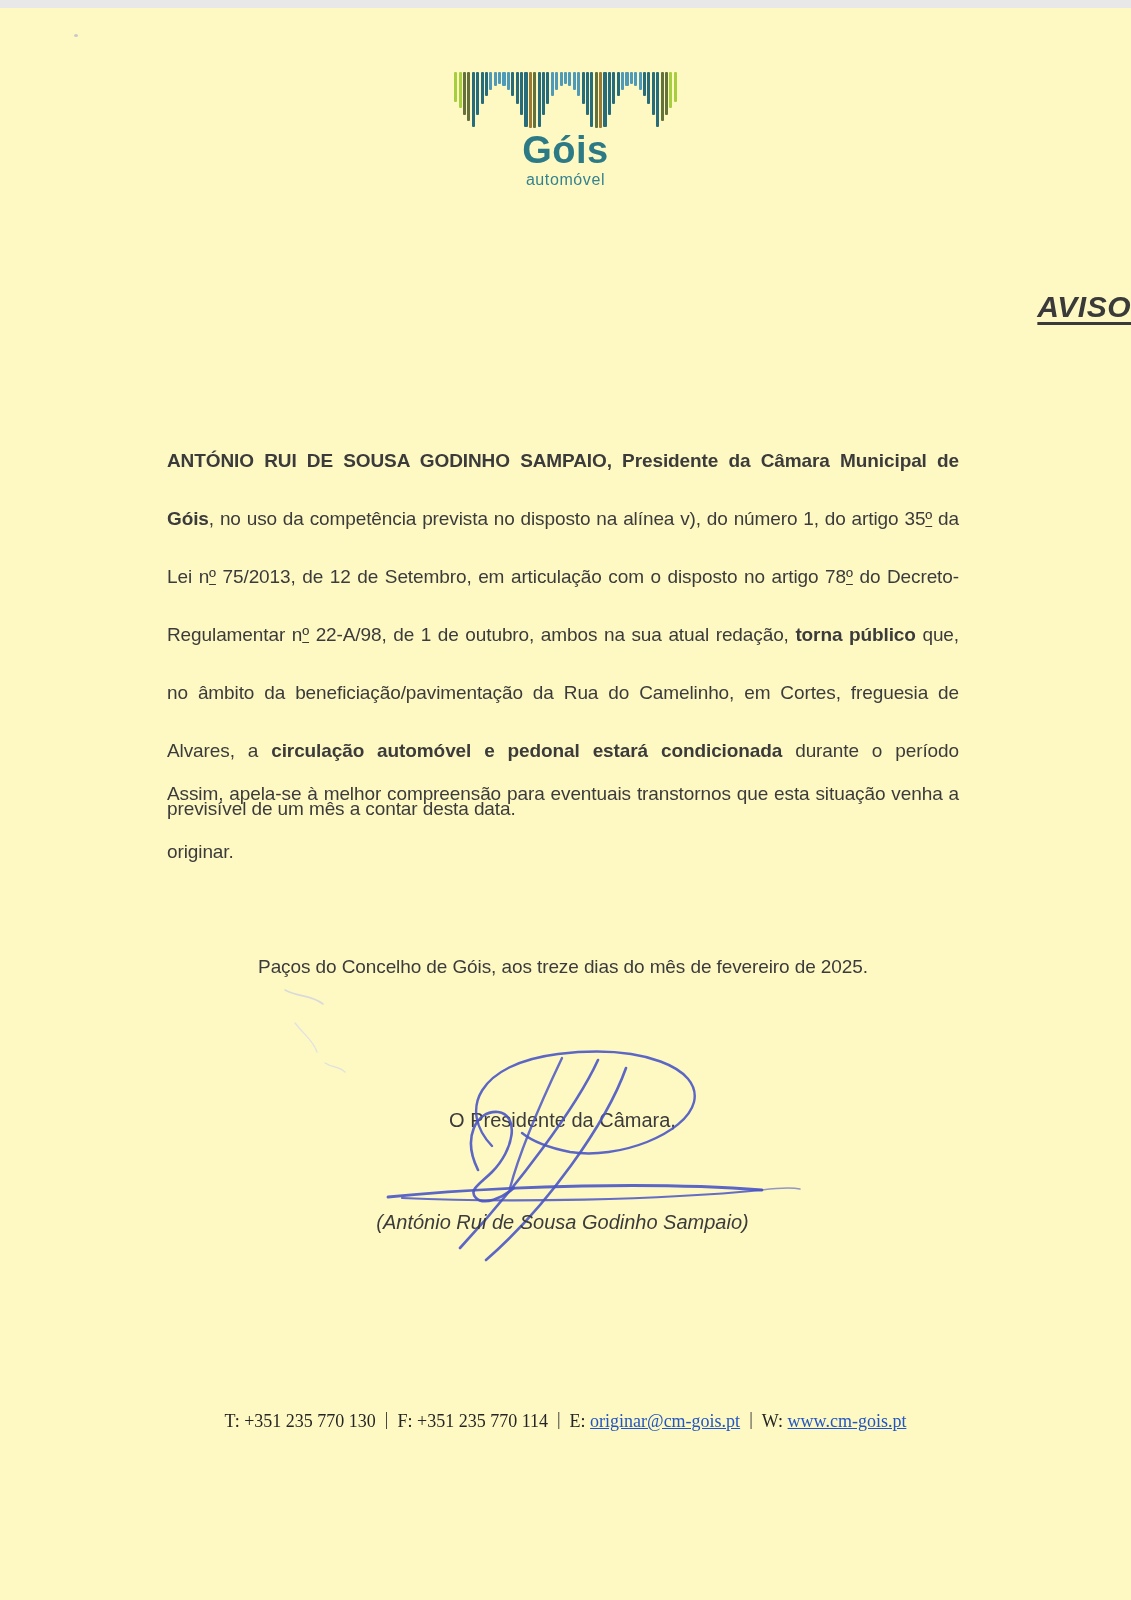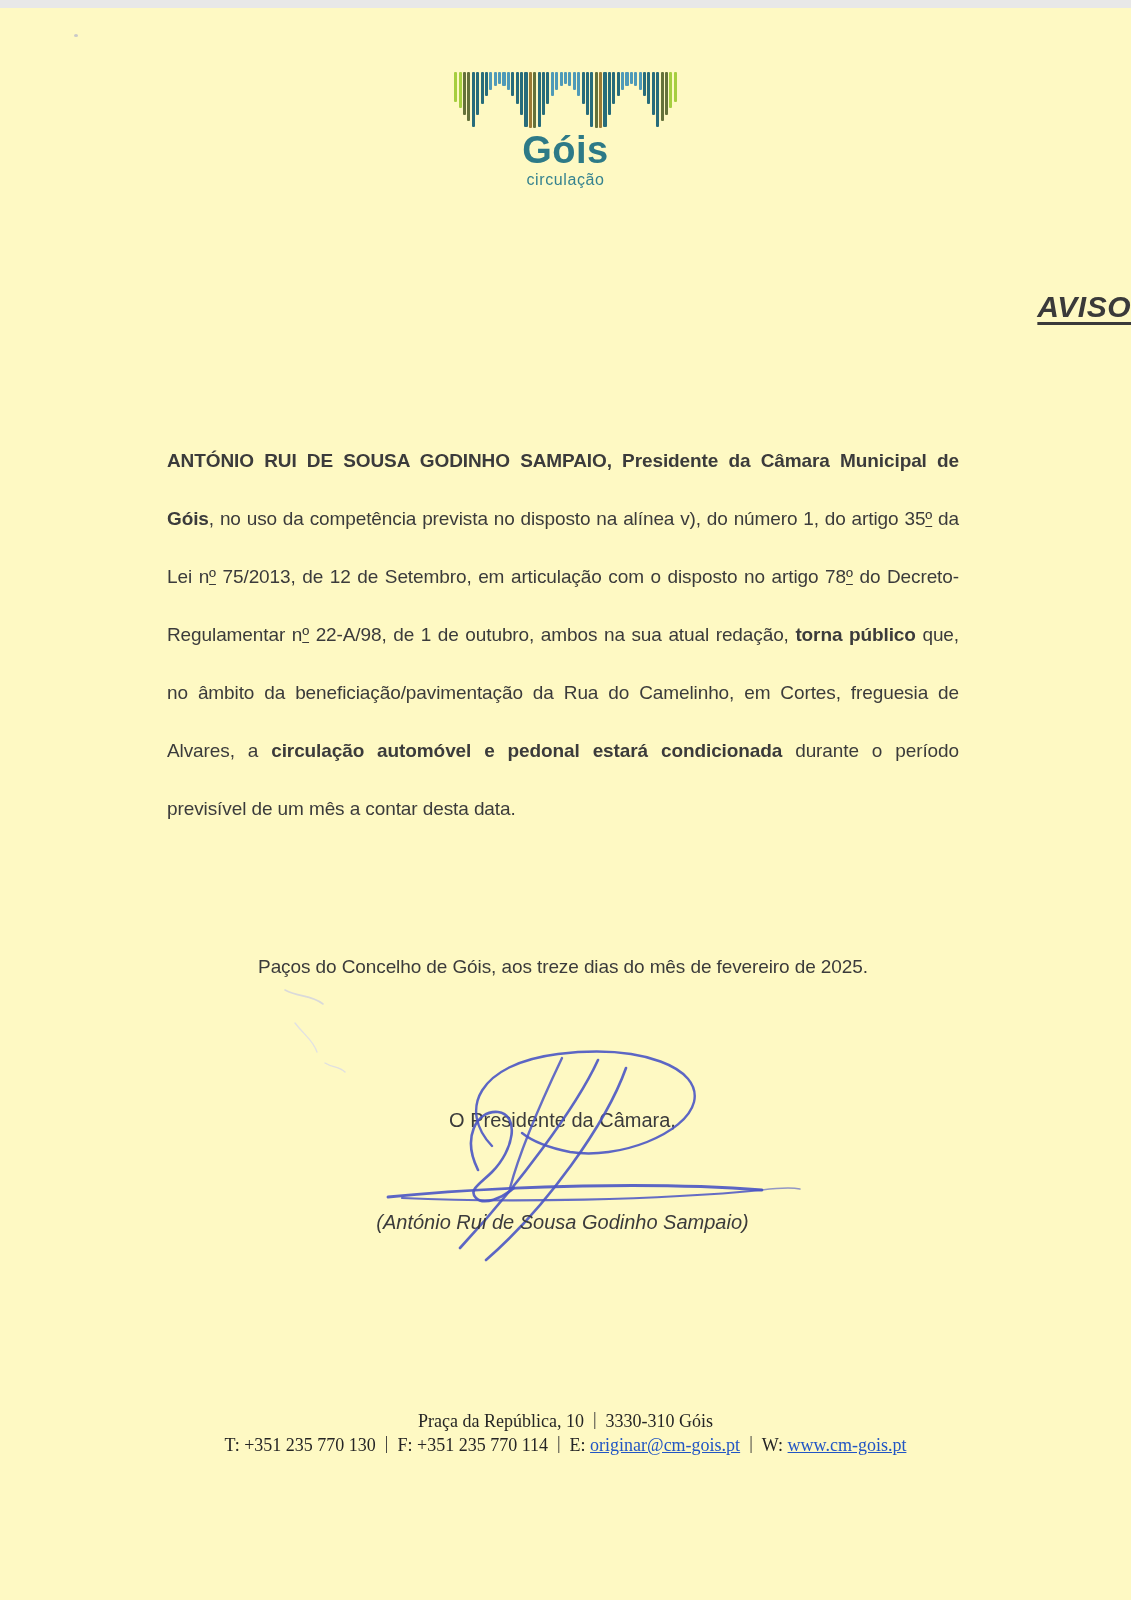--- a/index.html
+++ b/index.html
@@ -171,29 +171,30 @@
         <div class="bar" style="background: rgb(39, 108, 123); height: 24px;"></div>
         <div class="bar" style="background: rgb(39, 108, 123); height: 32px;"></div>
         <div class="bar" style="background: rgb(39, 108, 123); height: 43px;"></div>
         <div class="bar" style="background: rgb(39, 108, 123); height: 55px;"></div>
         <div class="bar" style="background: rgb(100, 113, 58); height: 49px;"></div>
         <div class="bar" style="background: rgb(100, 113, 58); height: 43px;"></div>
         <div class="bar" style="background: rgb(166, 206, 63); height: 36px;"></div>
         <div class="bar" style="background: rgb(166, 206, 63); height: 30px;"></div>
       </div>
     <div class="logo-title" style="color: rgb(45, 122, 135);">Góis</div>
-    <div class="logo-subtitle" style="color: rgb(53, 130, 143);">circulação</div>
+    <div class="logo-subtitle" style="color: rgb(53, 130, 143);">automóvel</div>
   </div>
 
   <div class="heading">
     <span>AVISO</span>
   </div>
 
   <div class="bodytext p1"><span class="b">ANTÓNIO RUI DE SOUSA GODINHO SAMPAIO, Presidente da Câmara Municipal de Góis</span><span>, no uso da competência prevista no disposto na alínea v), do número 1, do artigo 35<span class="ord">º</span> da Lei n<span class="ord">º</span> 75/2013, de 12 de Setembro, em articulação com o disposto no artigo 78<span class="ord">º</span> do Decreto-Regulamentar n<span class="ord">º</span> 22-A/98, de 1 de outubro, ambos na sua atual redação, </span><span class="b">torna público</span><span> que, no âmbito da beneficiação/pavimentação da Rua do Camelinho, em Cortes, freguesia de Alvares, a </span><span class="b">circulação automóvel e pedonal estará condicionada</span><span> durante o período previsível de um mês a contar desta data.</span></div>
 
+  <div class="bodytext p2">Assim, apela-se à melhor compreensão para eventuais transtornos que esta situação venha a originar.</div>
 
   <div class="bodytext dateline">Paços do Concelho de Góis, aos treze dias do mês de fevereiro de 2025.</div>
 
   <svg class="artifact-svg" style="left:255px; top:960px;" width="140" height="110" viewBox="0 0 140 110">
     <path d="M 30,22 C 45,30 55,26 68,36" stroke="#dadada" stroke-width="1.6" fill="none" stroke-linecap="round"></path>
     <path d="M 40,55 C 50,68 58,72 62,84" stroke="#e2e2e2" stroke-width="1.4" fill="none" stroke-linecap="round"></path>
     <path d="M 70,95 C 78,100 84,98 90,104" stroke="#e0e0e0" stroke-width="1.4" fill="none" stroke-linecap="round"></path>
   </svg>
 
   <div class="sig-title">O Presidente da Câmara,</div>
@@ -207,17 +208,16 @@
       <path class="ink" stroke-width="2.6" opacity="0.9" d="M 148,132 C 132,100 146,72 168,74 C 190,77 184,112 162,134 C 150,146 138,152 146,160 C 154,168 172,160 184,150" stroke="#4a55c4"></path>
       <path class="ink" stroke-width="2.8" opacity="0.9" d="M 58,159 C 180,147 330,144 432,152" stroke="#4a55c4"></path>
       <path class="ink" stroke-width="2.2" opacity="0.85" d="M 432,152 C 330,162 180,165 72,160" stroke="#4a55c4"></path>
       <path class="ink" stroke-width="1.4" opacity="0.6" d="M 432,152 C 448,150 460,149 470,151" stroke="#4a55c4"></path>
     </g>
   </svg>
 
   <div class="sig-name">(António Rui de Sousa Godinho Sampaio)</div>
 
   <div class="footer">
-    <div id="footer-line1"><span>Praça da República, 10</span><span class="sep">|</span><span>3330-310 Góis</span></div>
     <div id="footer-line2"><span>T: </span><span>+351 235 770 130</span><span class="sep">|</span><span>F: </span><span>+351 235 770 114</span><span class="sep">|</span><span>E: </span><a style="color: rgb(33, 85, 196);">originar@cm-gois.pt</a><span class="sep">|</span><span>W: </span><a style="color: rgb(33, 85, 196);">www.cm-gois.pt</a></div>
   </div>
 
 </div>
 
 </body></html>

